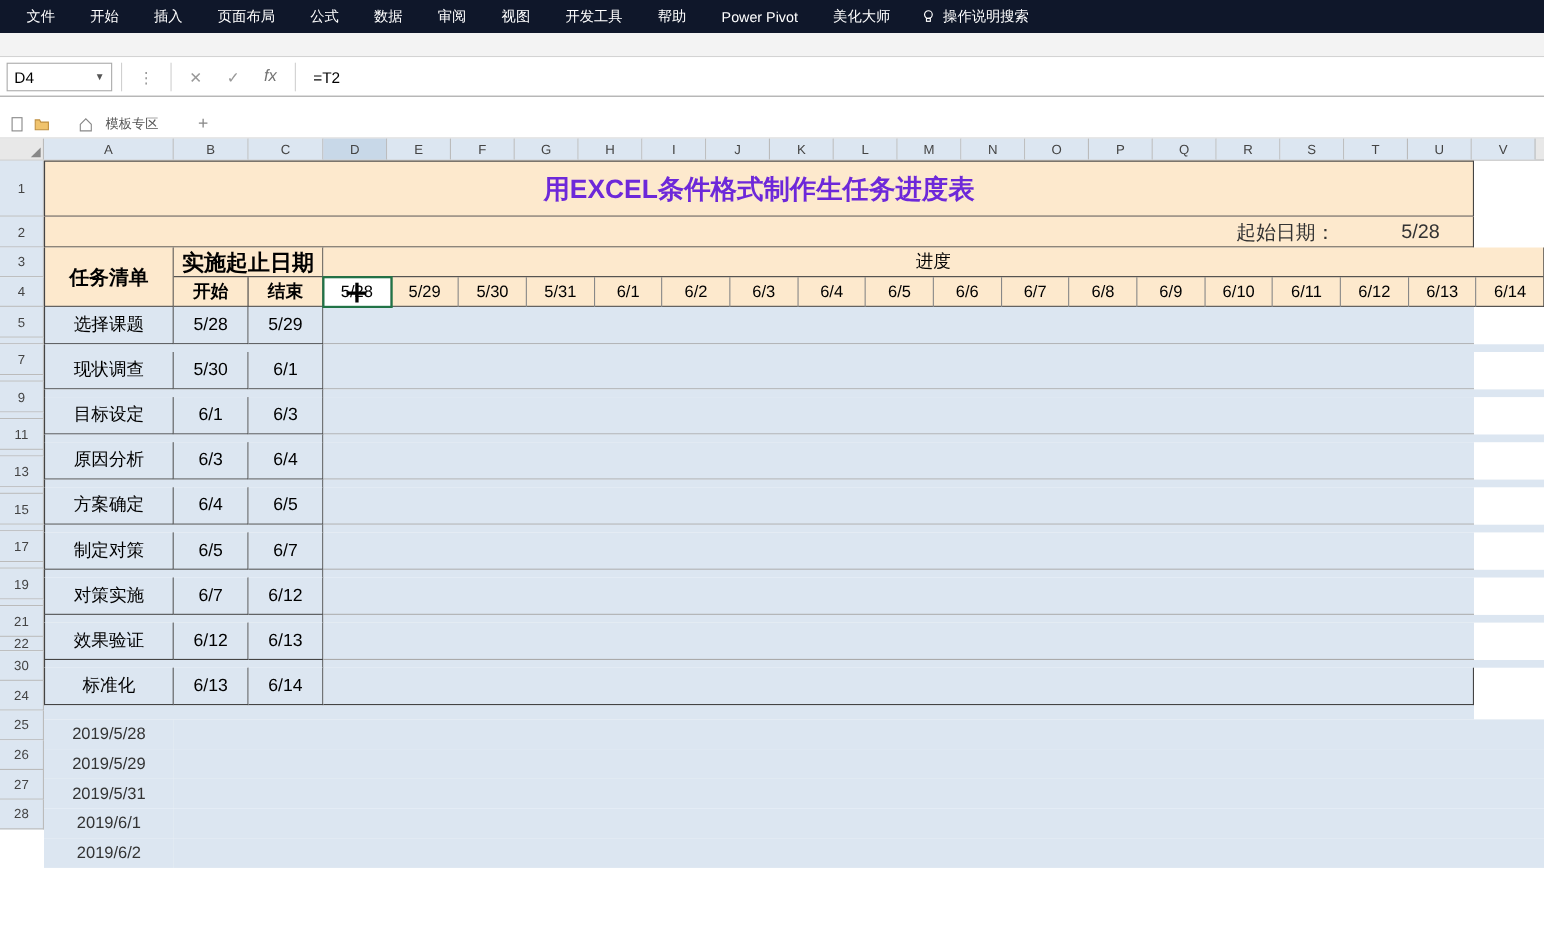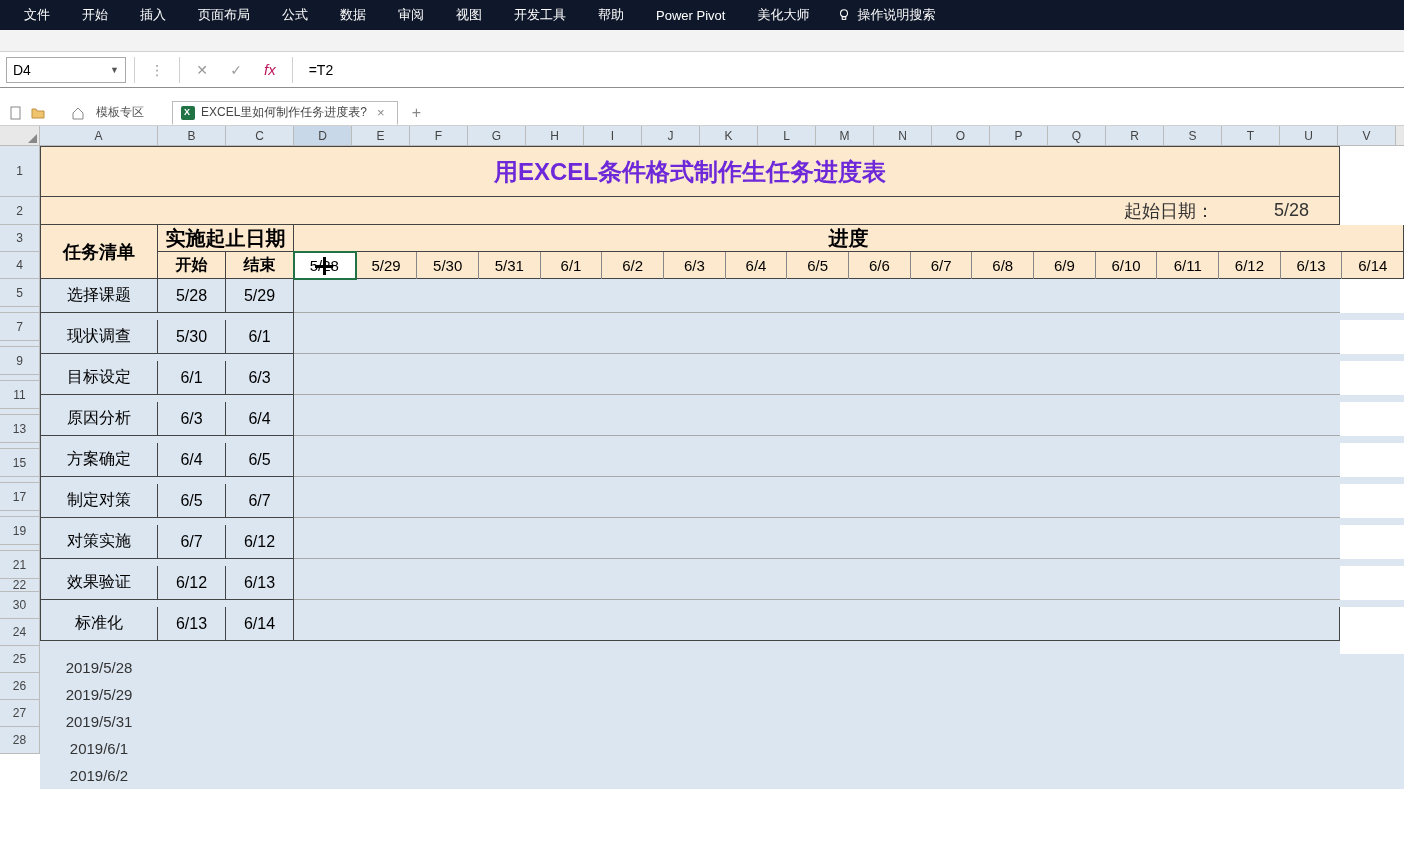--- a/index.html
+++ b/index.html
@@ -6,25 +6,25 @@
 body { font-family: Arial, "Microsoft YaHei", sans-serif; background: #fff; overflow: hidden; width: 1404px; height: 856px; }
 
 .ribbon { background: #0f172a; height: 30px; display: flex; align-items: center; padding: 0 8px; }
 .ribbon-tab { color: #fff; font-size: 13px; padding: 0 16px; cursor: pointer; height: 30px; display: flex; align-items: center; }
 .ribbon-search { display: flex; align-items: center; gap: 6px; color: #fff; font-size: 13px; padding: 0 12px; }
 .bulb-icon { width: 14px; height: 14px; }
 
 .sub-ribbon { height: 22px; background: #f3f3f3; border-bottom: 1px solid #d0d0d0; }
 
 .formula-bar { height: 36px; display: flex; align-items: center; border-bottom: 1px solid #8f8f8f; padding: 0; background: #fff; gap: 6px; }
-.name-box { width: 120px; height: 26px; border: 1px solid #aaa; font-size: 14px; padding: 0 6px; display: flex; align-items: center; justify-content: space-between; margin-left: 6px; gap: 28px; }
+.name-box { width: 96px; height: 26px; border: 1px solid #aaa; font-size: 14px; padding: 0 6px; display: flex; align-items: center; justify-content: space-between; margin-left: 6px; gap: 28px; }
 .name-box-arrow { font-size: 9px; color: #555; }
 .fb-sep { width: 1px; height: 26px; background: #d0d0d0; margin: 0 2px; }
 .fb-btn { width: 28px; height: 26px; display: flex; align-items: center; justify-content: center; color: #999; font-size: 14px; }
-.fx-label { font-style: italic; font-size: 15px; color: #be185d; padding: 0 8px; }
+.fx-label { font-style: italic; font-size: 15px; color: #737373; padding: 0 8px; }
 .formula-input { flex: 1; height: 26px; border: none; font-size: 14px; padding: 0 8px; outline: none; }
 
 .spacer-row { height: 12px; background: #fff; }
 
 .tab-bar { height: 26px; display: flex; align-items: center; border-bottom: 1px solid #cfcfcf; background: #fff; padding-left: 8px; gap: 6px; }
 .tab-ico { width: 16px; height: 16px; display: flex; align-items: center; justify-content: center; }
 .xls-ico { width: 14px; height: 14px; background: #217346; border-radius: 2px; position: relative; }
 .xls-ico::after { content: "X"; color: #fff; font-size: 9px; font-weight: bold; position: absolute; top: 1px; left: 3px; }
 .doc-tab { display: flex; align-items: center; gap: 6px; font-size: 12px; color: #444; padding: 0 8px; height: 24px; border: 1px solid transparent; }
 .doc-tab.active { border: 1px solid #bbb; border-bottom-color: #fff; background: #fff; }
@@ -51,21 +51,21 @@
 .title-cell { height: 51px; background: #fde9cd; border: 1px solid #444; display: flex; align-items: center; justify-content: center; font-size: 24px; font-weight: bold; color: #6d28d9; width: 1300px; }
 .startdate-row { height: 28px; width: 1300px; background: #fde9cd; border: 1px solid #444; border-top: none; display: flex; align-items: center; justify-content: flex-end; font-size: 18px; color: #333; padding-right: 30px; gap: 60px; }
 
 .hdr-tasklist { width: 118px; height: 54px; background: #fde9cd; border: 1px solid #444; border-top: none; display: flex; align-items: center; justify-content: center; font-size: 18px; font-weight: bold; }
 .hdr-dates { width: 136px; background: #fde9cd; border: 1px solid #444; border-top: none; border-left: none; }
 .hdr-dates-top { height: 27px; display: flex; align-items: center; justify-content: center; font-size: 20px; font-weight: bold; border-bottom: 1px solid #444; }
 .hdr-dates-sub { display: flex; height: 27px; }
 .hdr-dates-sub > div { flex: 1; display: flex; align-items: center; justify-content: center; font-size: 16px; font-weight: bold; }
 .hdr-dates-sub > div:first-child { border-right: 1px solid #444; }
 .hdr-progress { flex: 1; width: 1046px; background: #fde9cd; border: 1px solid #444; border-top: none; border-left: none; }
-.hdr-progress-top { height: 27px; display: flex; align-items: center; justify-content: center; font-size: 20px; font-weight: bold; border-bottom: 1px solid #444; }
+.hdr-progress-top { height: 27px; display: flex; align-items: center; justify-content: center; font-size: 16px; font-weight: normal; border-bottom: 1px solid #444; }
 .hdr-progress-dates { display: flex; height: 27px; }
 .date-col { flex: 1; display: flex; align-items: center; justify-content: center; font-size: 15px; border-right: 1px solid #888; }
 .date-col:last-child { border-right: none; }
 .date-col.selected { outline: 2px solid #217346; outline-offset: -1px; background: #fff; position: relative; }
 .cursor-plus { position: absolute; width: 18px; height: 18px; }
 .cursor-plus::before, .cursor-plus::after { content: ""; position: absolute; background: #000; }
 .cursor-plus::before { left: 8px; top: 0; width: 3px; height: 18px; }
 .cursor-plus::after { top: 8px; left: 0; height: 3px; width: 18px; }
 
 .task-row { display: flex; height: 34px; }
@@ -139,25 +139,20 @@
       </svg>
     </span>
   <span style="width:12px"></span>
   <span class="tab-ico">
       <svg width="14" height="14">
         <path d="M2 7l5-5 5 5v6H2z" fill="none" stroke="#888"></path>
       </svg>
     </span>
   <span class="tpl-label">模板专区</span>
   <span style="width:16px"></span>
-  <div class="doc-tab active">
-    <span class="xls-ico"></span>
-    <span>EXCEL里如何制作任务进度表?</span>
-    <span class="tab-close">×</span>
-  </div>
   <span class="tab-plus">+</span>
 </div>
 
 <div class="grid-wrap">
   <div class="col-headers" id="colHeaders">
     <div class="corner"></div>
   <div class="col-h" style="width: 118px;">A</div>
       <div class="col-h" style="width: 68px;">B</div>
       <div class="col-h" style="width: 68px;">C</div>
       <div class="col-h sel" style="width: 58px;">D</div>

